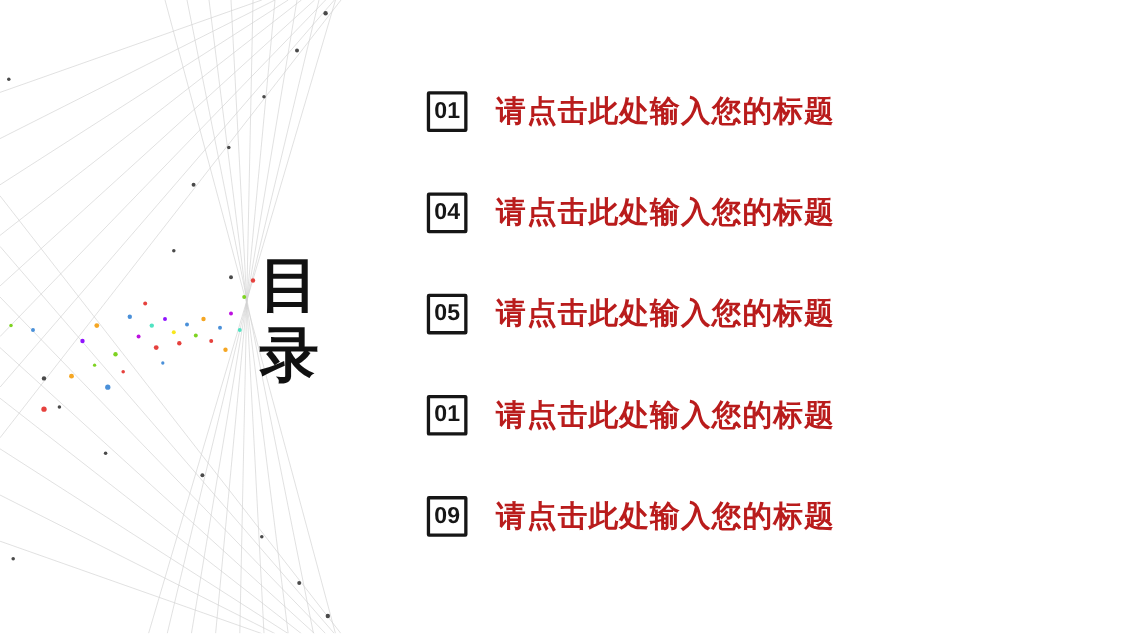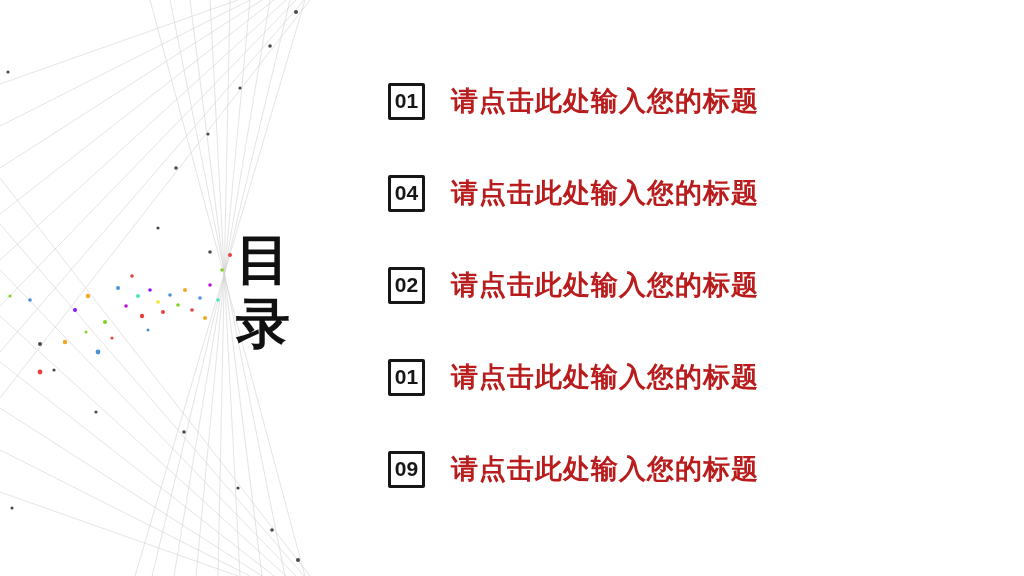--- a/index.html
+++ b/index.html
@@ -171,21 +171,21 @@
       <div class="toc-number">01</div>
       <div class="toc-text">请点击此处输入您的标题</div>
     </div>
 
     <div class="toc-row">
       <div class="toc-number">04</div>
       <div class="toc-text">请点击此处输入您的标题</div>
     </div>
 
     <div class="toc-row">
-      <div class="toc-number">02</div>
+      <div class="toc-number">05</div>
       <div class="toc-text">请点击此处输入您的标题</div>
     </div>
 
     <div class="toc-row">
       <div class="toc-number">01</div>
       <div class="toc-text">请点击此处输入您的标题</div>
     </div>
 
     <div class="toc-row">
       <div class="toc-number">09</div>

